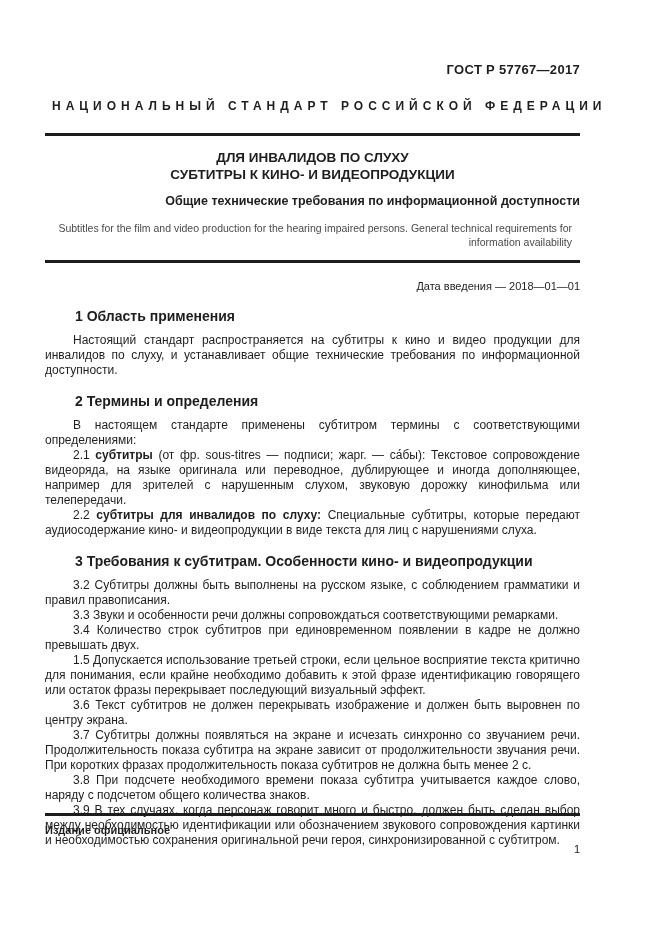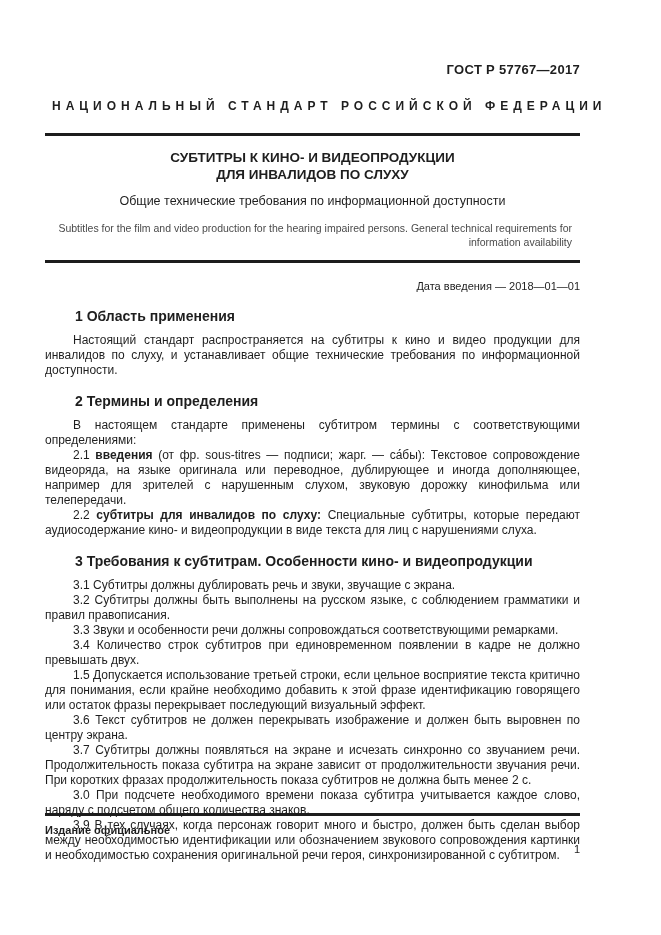--- a/index.html
+++ b/index.html
@@ -47,23 +47,23 @@
   .rule-title  { margin-top: 11px; }
   .doc-title {
     margin-top: 13px;
     text-align: center;
     font-size: 13.5px;
     font-weight: bold;
     line-height: 17px;
   }
   .subtitle-ru {
     margin-top: 11px;
-    text-align: center;
+    text-align: right;
     font-size: 12.5px;
-    font-weight: normal;
+    font-weight: bold;
   }
   .subtitle-en {
     margin-top: 14px;
     text-align: right;
     font-size: 10.5px;
     line-height: 13.5px;
     color: #4a4a4a;
     padding: 0 8px;
   }
   .eff-date {
@@ -110,50 +110,49 @@
 <div class="page">
   <div class="content">
 
     <div class="gost-num">ГОСТ Р 57767—2017</div>
 
     <div class="federal">НАЦИОНАЛЬНЫЙ СТАНДАРТ РОССИЙСКОЙ ФЕДЕРАЦИИ</div>
 
     <div class="rule rule-header"></div>
 
     <div class="doc-title">
+      <div>ДЛЯ ИНВАЛИДОВ ПО СЛУХУ</div>
       <div>СУБТИТРЫ К КИНО- И ВИДЕОПРОДУКЦИИ</div>
-      <div>ДЛЯ ИНВАЛИДОВ ПО СЛУХУ</div>
     </div>
 
     <div class="subtitle-ru">Общие технические требования по информационной доступности</div>
 
     <div class="subtitle-en">Subtitles for the film and video production for the hearing impaired persons. General technical requirements for information availability</div>
 
     <div class="rule rule-title"></div>
 
     <div class="eff-date">Дата введения — 2018—01—01</div>
 
     <h2 class="sec-heading sec-heading-first">1 Область применения</h2>
     <p class="para">Настоящий стандарт распространяется на субтитры к кино и видео продукции для инвалидов по слуху, и устанавливает общие технические требования по информационной доступности.</p>
 
     <h2 class="sec-heading">2 Термины и определения</h2>
     <p class="para">В настоящем стандарте применены субтитром термины с соответствующими определениями:</p>
-    <p class="para"><span>2.1 </span><span class="b">введения</span><span> (от фр. sous-titres — подписи; жарг. — са́бы): Текстовое сопровождение видеоряда, на языке оригинала или переводное, дублирующее и иногда дополняющее, например для зрителей с нарушенным слухом, звуковую дорожку кинофильма или телепередачи.</span></p>
+    <p class="para"><span>2.1 </span><span class="b">субтитры</span><span> (от фр. sous-titres — подписи; жарг. — са́бы): Текстовое сопровождение видеоряда, на языке оригинала или переводное, дублирующее и иногда дополняющее, например для зрителей с нарушенным слухом, звуковую дорожку кинофильма или телепередачи.</span></p>
     <p class="para"><span>2.2 </span><span class="b">субтитры для инвалидов по слуху:</span><span> Специальные субтитры, которые передают аудиосодержание кино- и видеопродукции в виде текста для лиц с нарушениями слуха.</span></p>
 
     <h2 class="sec-heading"><span>3 Требования к субтитрам. Особенности кино- и видеопродукции</span><br></h2>
 
-    <p class="para">3.1 Субтитры должны дублировать речь и звуки, звучащие с экрана.</p>
     <p class="para">3.2 Субтитры должны быть выполнены на русском языке, с соблюдением грамматики и правил правописания.</p>
     <p class="para">3.3 Звуки и особенности речи должны сопровождаться соответствующими ремарками.</p>
     <p class="para">3.4 Количество строк субтитров при единовременном появлении в кадре не должно превышать двух.</p>
     <p class="para">1.5 Допускается использование третьей строки, если цельное восприятие текста критично для понимания, если крайне необходимо добавить к этой фразе идентификацию говорящего или остаток фразы перекрывает последующий визуальный эффект.</p>
     <p class="para">3.6 Текст субтитров не должен перекрывать изображение и должен быть выровнен по центру экрана.</p>
     <p class="para">3.7 Субтитры должны появляться на экране и исчезать синхронно со звучанием речи. Продолжительность показа субтитра на экране зависит от продолжительности звучания речи. При коротких фразах продолжительность показа субтитров не должна быть менее 2 с.</p>
-    <p class="para">3.0 При подсчете необходимого времени показа субтитра учитывается каждое слово, наряду с подсчетом общего количества знаков.</p>
+    <p class="para">3.8 При подсчете необходимого времени показа субтитра учитывается каждое слово, наряду с подсчетом общего количества знаков.</p>
     <p class="para">3.9 В тех случаях, когда персонаж говорит много и быстро, должен быть сделан выбор между необходимостью идентификации или обозначением звукового сопровождения картинки и необходимостью сохранения оригинальной речи героя, синхронизированной с субтитром.</p>
 
   </div>
 
   <div class="footer">
     <div class="rule"></div>
     <div class="footer-note">Издание официальное</div>
     <div class="page-num">1</div>
   </div>
 </div>

